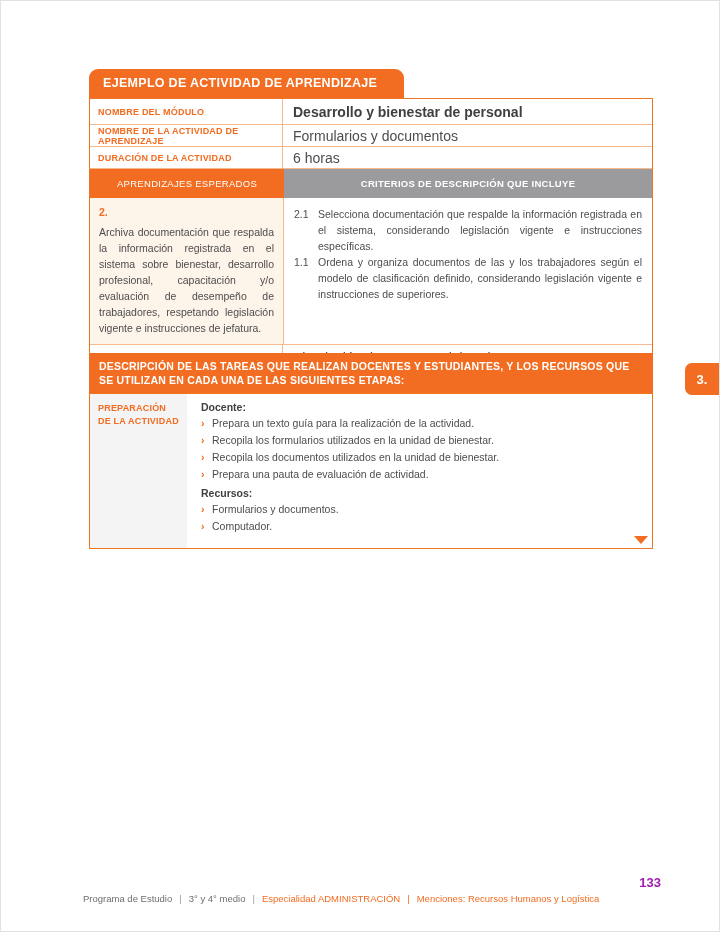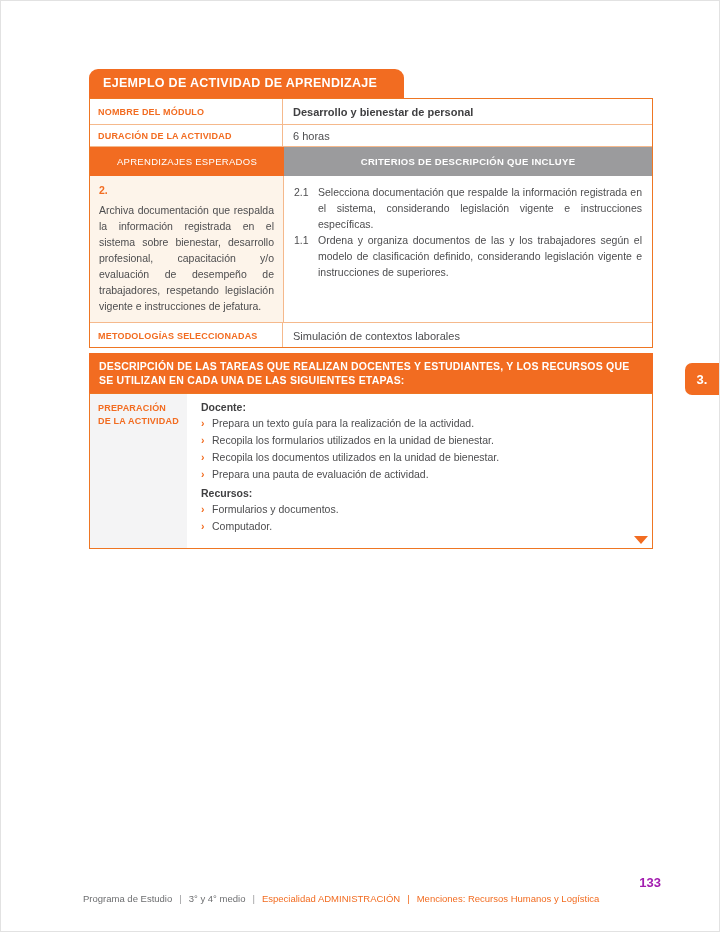--- a/index.html
+++ b/index.html
@@ -21,21 +21,21 @@
     position:absolute; left:88px; top:97px; width:564px;
     border:1px solid #ee7623; background:#fff;
   }
   .row{ display:flex; border-bottom:1px solid #f5b98c; }
   .row:last-child{ border-bottom:none; }
   .cell-label{
     width:193px; padding:5px 8px 4px 8px; color:#f26c21;
     font-size:9px; font-weight:bold; letter-spacing:.2px;
     border-right:1px solid #f5b98c; display:flex; align-items:center;
   }
-  .cell-value{ flex:1; padding:5px 10px 4px 10px; font-size:11px; display:flex; align-items:center; }
+  .cell-value{ flex:1; padding:5px 10px 4px 10px; font-size:14px; display:flex; align-items:center; }
   .r1{ height:26px; } .r2{ height:22px; } .r3{ height:22px; }
   .bold-val{ font-weight:bold; color:#3f3f41; }
   
   .hdr-row{ display:flex; height:29px; }
   .hdr-left{
     width:194px; background:#f26c21; color:#fff; font-weight:normal; font-size:9.5px;
     display:flex; align-items:center; justify-content:center; letter-spacing:.3px;
   }
   .hdr-right{
     flex:1; background:#9b9b9d; color:#fff; font-weight:bold; font-size:9.5px;
@@ -107,20 +107,24 @@
 
   <div class="title-tab">
     <span>EJEMPLO DE ACTIVIDAD DE APRENDIZAJE</span>
   </div>
 
   <div class="tbl1">
     <div class="row r1">
       <div class="cell-label">NOMBRE DEL MÓDULO</div>
       <div class="cell-value bold-val">Desarrollo y bienestar de personal</div>
     </div>
+    <div class="row r2">
+      <div class="cell-label">NOMBRE DE LA ACTIVIDAD DE APRENDIZAJE</div>
+      <div class="cell-value">Formularios y documentos</div>
+    </div>
     <div class="row r3">
       <div class="cell-label">DURACIÓN DE LA ACTIVIDAD</div>
       <div class="cell-value">6 horas</div>
     </div>
 
     <div class="hdr-row">
       <div class="hdr-left">APRENDIZAJES ESPERADOS</div>
       <div class="hdr-right">CRITERIOS DE DESCRIPCIÓN QUE INCLUYE</div>
     </div>
 

